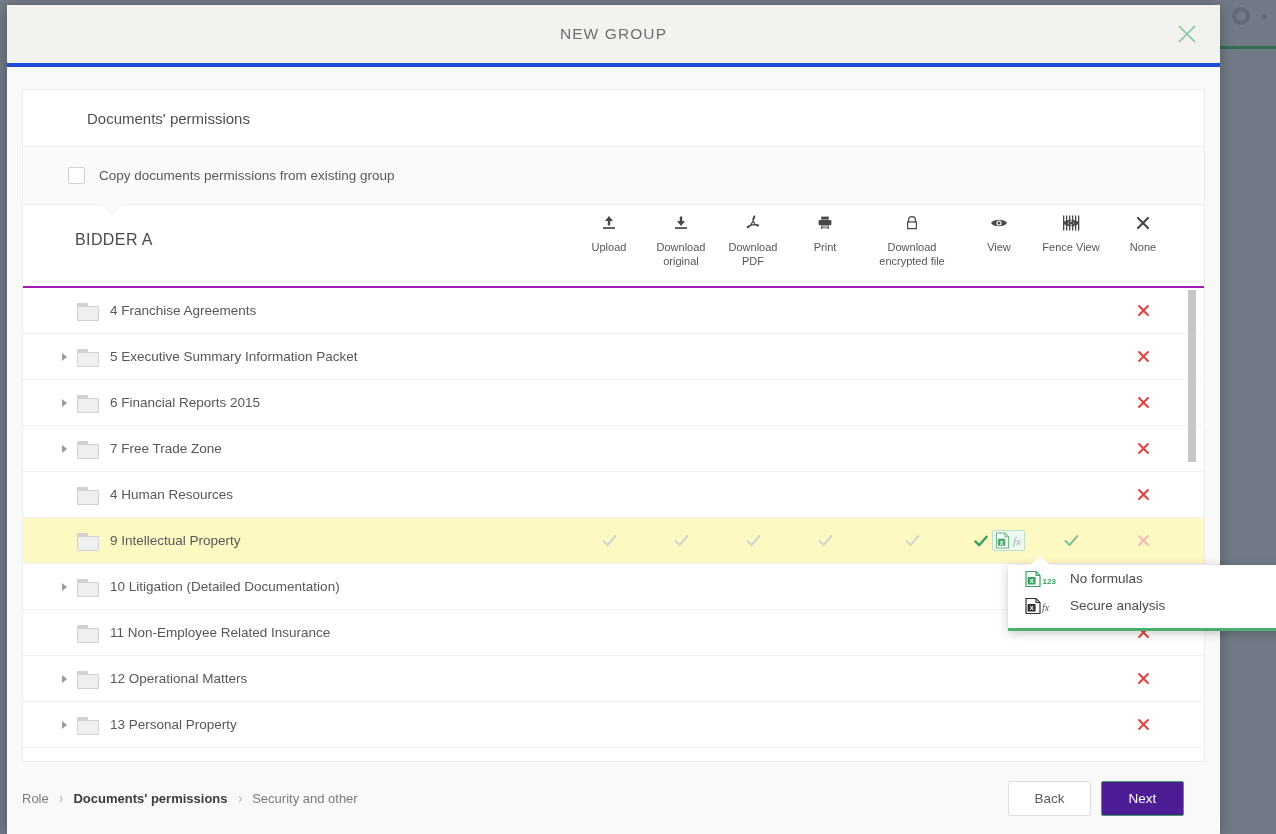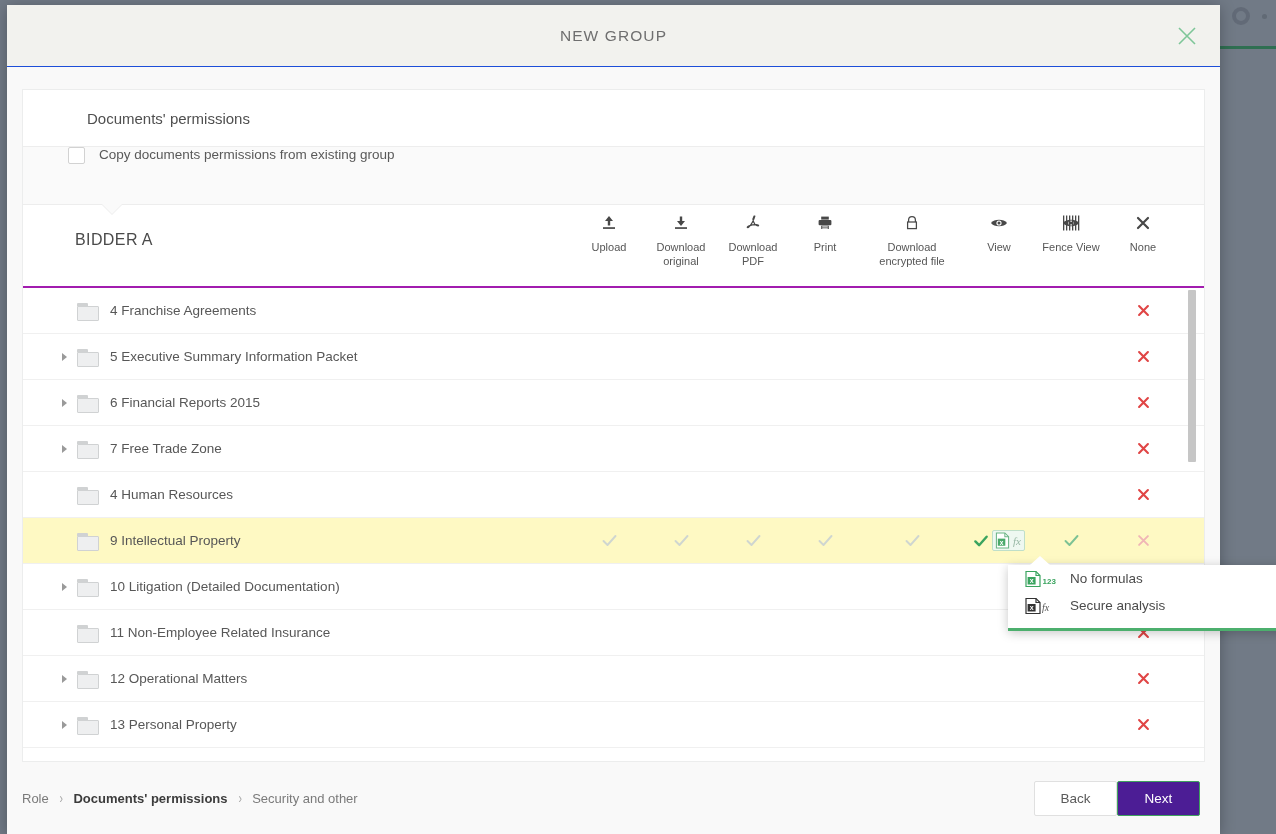--- a/index.html
+++ b/index.html
@@ -32,21 +32,21 @@
   .modal {
     position: absolute;
     left: 7px; top: 5px;
     width: 1213px; height: 829px;
     background: #f9f9f9;
     box-shadow: 0 2px 14px rgba(0,0,0,.28);
     display: flex; flex-direction: column;
   }
   .modal-header {
     height: 62px; background: #f2f2ee;
-    border-bottom: 1px solid #1d4ed8;
+    border-bottom: 4px solid #1d4ed8;
     display: flex; align-items: center; justify-content: center;
     position: relative; flex: 0 0 auto;
   }
   .modal-title {
     font-size: 15.5px; letter-spacing: 1.1px;
     color: #6f6f6f; font-weight: 400;
   }
   .close-btn {
     position: absolute; right: 16px; top: 50%;
     transform: translateY(-50%);
@@ -71,21 +71,21 @@
   .panel-title-row {
     height: 57px; display: flex; align-items: center;
     padding-left: 64px; border-bottom: 1px solid #ededed;
     flex: 0 0 auto;
   }
   .panel-title { font-size: 15px; color: #4f4f4f; }
 
   .copy-row {
     height: 58px; background: #fafafa;
     border-bottom: 1px solid #ededed;
-    display: flex; padding-left: 45px;
+    display: flex; align-items: center; padding-left: 45px;
     flex: 0 0 auto; position: relative;
   }
   .chk {
     width: 17px; height: 17px;
     border: 1px solid #d2d2d2; background: #fff;
     border-radius: 2px; cursor: pointer; flex: 0 0 auto;
   }
   .copy-label {
     margin-left: 14px; font-size: 13.5px; color: #595959;
     cursor: pointer;
@@ -223,21 +223,21 @@
     display: flex; align-items: center; justify-content: flex-start;
     position: relative; padding: 0 15px;
   }
   .breadcrumb { display: flex; align-items: center; font-size: 13px; }
   .crumb { color: #7a7a7a; cursor: pointer; }
   .crumb.active { color: #3c3c3c; font-weight: bold; }
   .crumb-sep {
     margin: 0 10px; color: #a5a5a5; font-size: 14px;
     display: inline-block; transform: scaleX(.75);
   }
-  .footer-actions { position: absolute; right: 20px; display: flex; }
+  .footer-actions { position: absolute; right: 36px; display: flex; gap: 10px; }
   .btn {
     height: 35px; min-width: 83px; padding: 0 18px;
     display: flex; align-items: center; justify-content: center;
     font-size: 13.5px; cursor: pointer; border-radius: 2px;
   }
   .btn-secondary { background: #fff; border: 1px solid #e0e0e0; color: #5a5a5a; }
   .btn-primary { background: #4c1d95; color: #fff; border: 1px solid #3fa15f; }
 </style>
 </head>
 <body>

